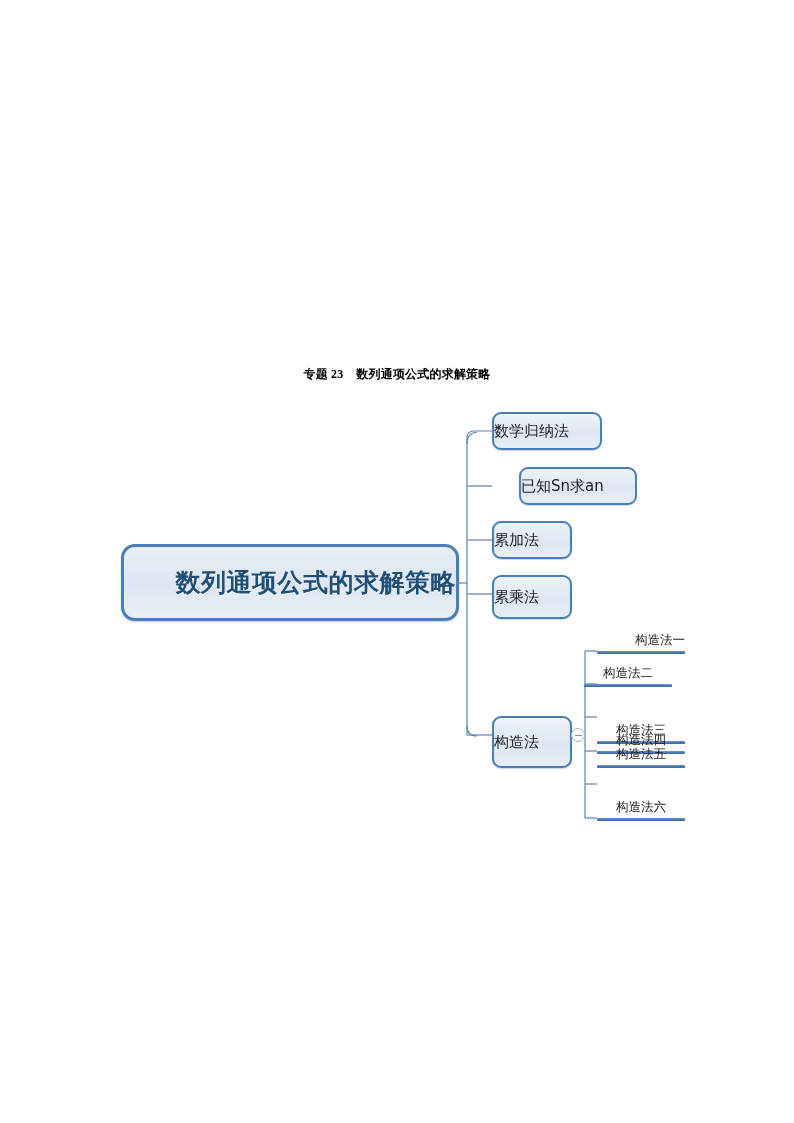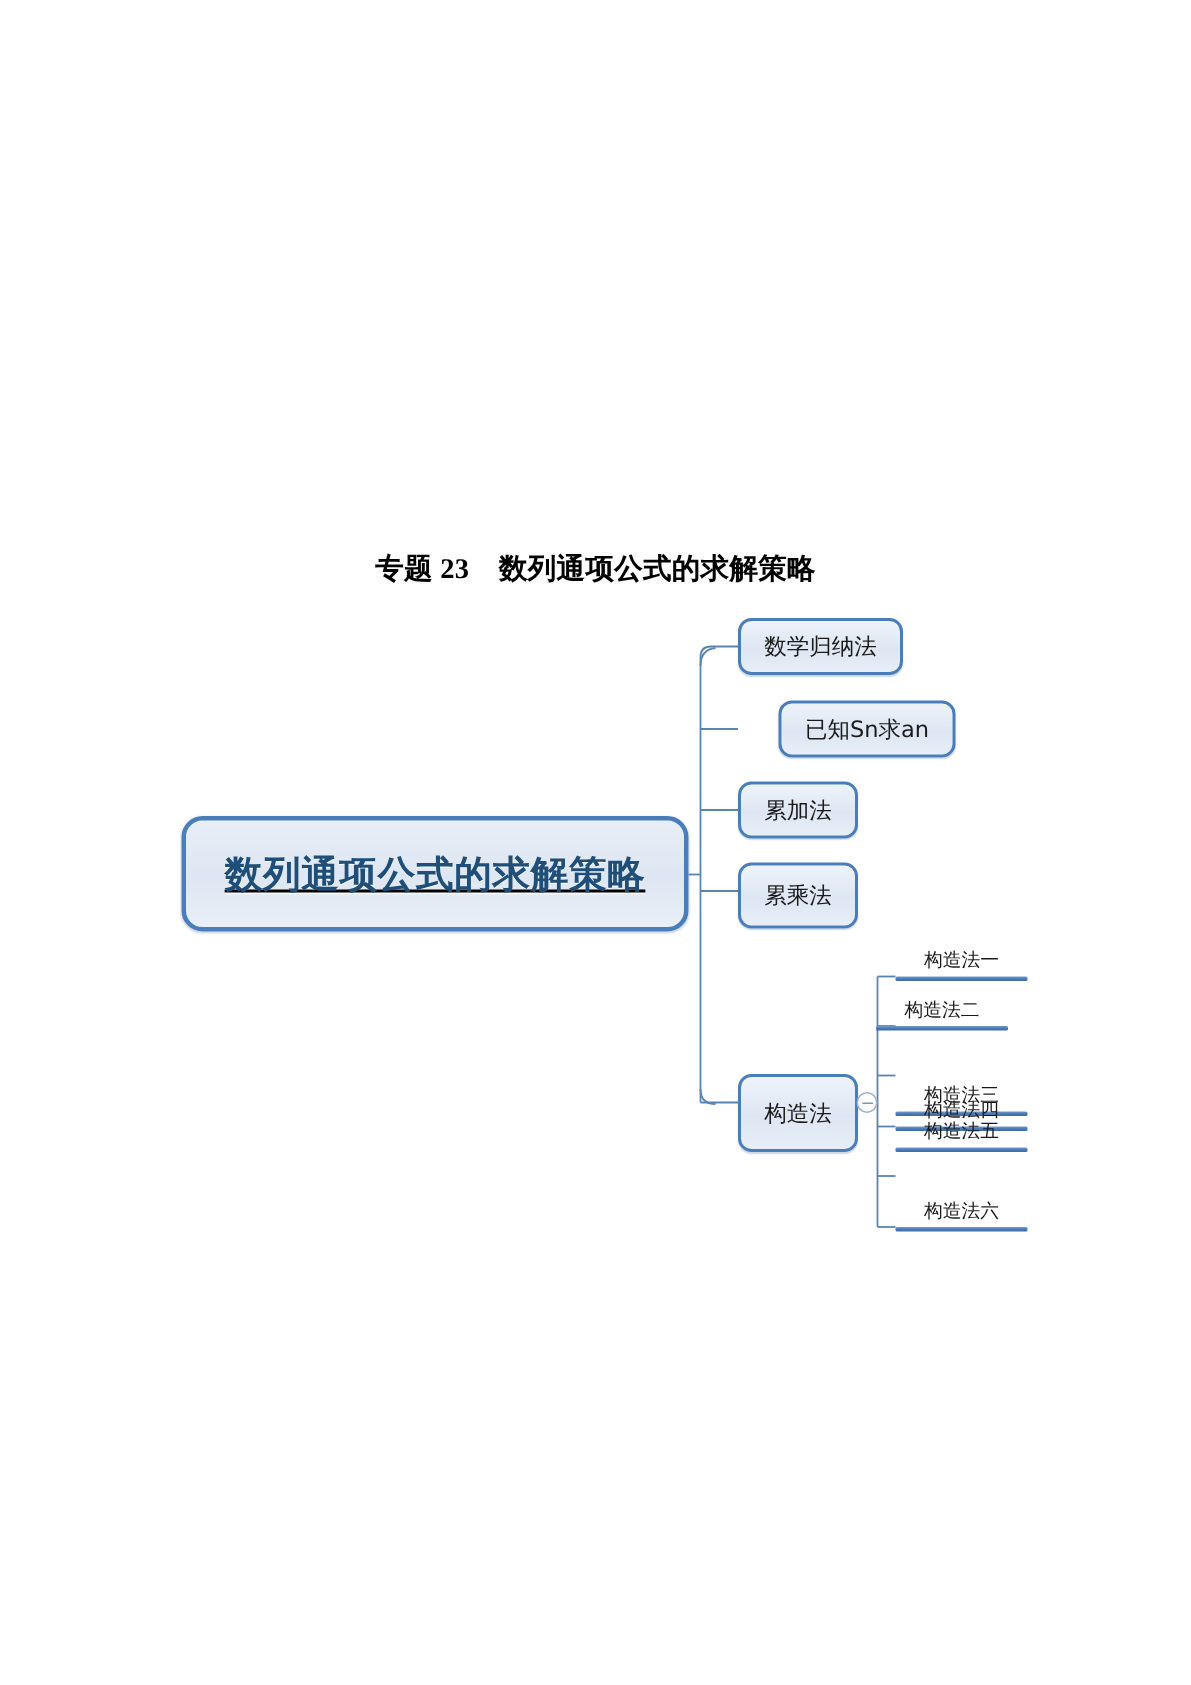--- a/index.html
+++ b/index.html
@@ -18,21 +18,21 @@
 
   
   #doc-title {
     position: absolute;
     left: 0;
     top: 366px;
     width: 794px;
     text-align: center;
     font-family: "Liberation Serif", "DejaVu Serif", serif;
     font-weight: bold;
-    font-size: 19px;
+    font-size: 12px;
     color: #000000;
     letter-spacing: 0.2px;
     white-space: pre;
   }
 
   
   #mindmap {
     position: absolute;
     left: 0;
     top: 0;
@@ -55,22 +55,21 @@
     top: 544px;
     width: 338px;
     height: 77px;
     box-sizing: border-box;
     border: 3px solid #4a7ebb;
     border-radius: 14px;
     background: linear-gradient(180deg, #e8eef7 0%, #dde6f2 52%, #e9eff7 100%);
     box-shadow: 0 1px 2px rgba(80,110,150,0.35);
     display: flex;
     align-items: center;
-    justify-content: center;
-    text-decoration: underline;
+    justify-content: flex-end;
   }
   .node-root .node-text {
     font-family: "DejaVu Sans", "Liberation Sans", sans-serif;
     font-weight: bold;
     font-size: 25px;
     color: #1f4e79;
     letter-spacing: 0.5px;
     text-shadow: 0 1px 0 rgba(255,255,255,0.85);
     white-space: nowrap;
   }
@@ -78,21 +77,21 @@
   
   .node-l2 {
     position: absolute;
     box-sizing: border-box;
     border: 2px solid #4a7ebb;
     border-radius: 9px;
     background: linear-gradient(180deg, #eef3fa 0%, #dde6f2 55%, #e7eef7 100%);
     box-shadow: 0 1px 1px rgba(90,120,160,0.30);
     display: flex;
     align-items: center;
-    justify-content: center;
+    justify-content: flex-start;
   }
   .node-l2 .node-text {
     font-family: "DejaVu Sans", "Liberation Sans", sans-serif;
     font-size: 15px;
     color: #1a1a1a;
     white-space: nowrap;
   }
 
   
   .node-l3 {
@@ -196,21 +195,21 @@
   </div>
 
   <div class="node-l2" style="left:492px; top:716px; width:80px; height:52px;">
     <span class="node-text">构造法</span>
   </div>
 
   <div class="collapse-toggle">
     <span class="minus"></span>
   </div>
 
-  <div class="node-l3" style="left:597px; top:630px;">
+  <div class="node-l3" style="left:597px; top:630px;align-items:flex-end;">
     <span class="node-text">构造法一</span>
     <span class="node-bar"></span>
   </div>
 
   <div class="node-l3" style="left:584px; top:663px;">
     <span class="node-text">构造法二</span>
     <span class="node-bar"></span>
   </div>
 
   <div class="node-l3" style="left:597px; top:720px;">

